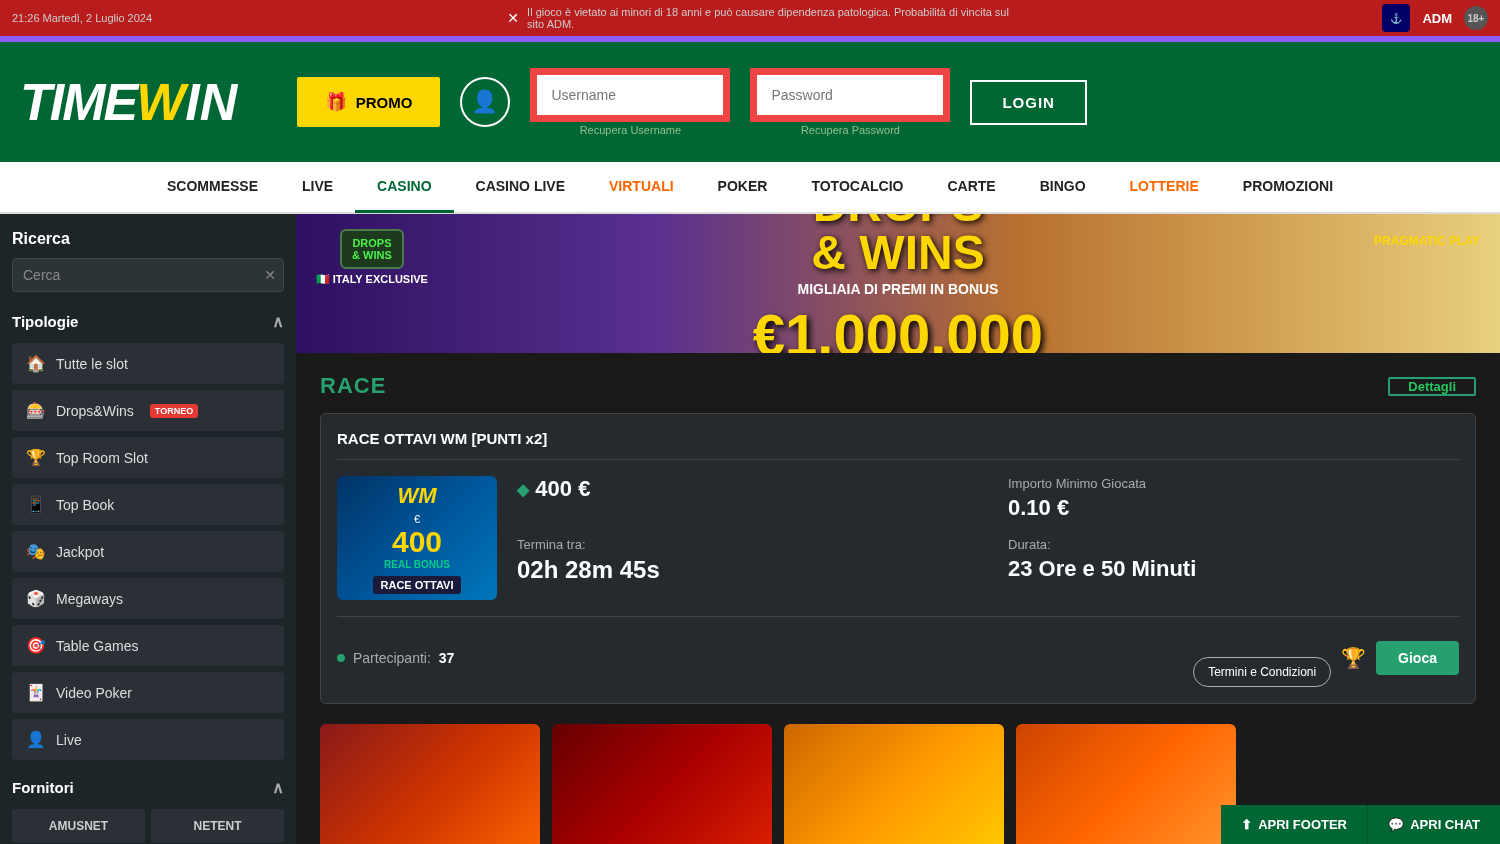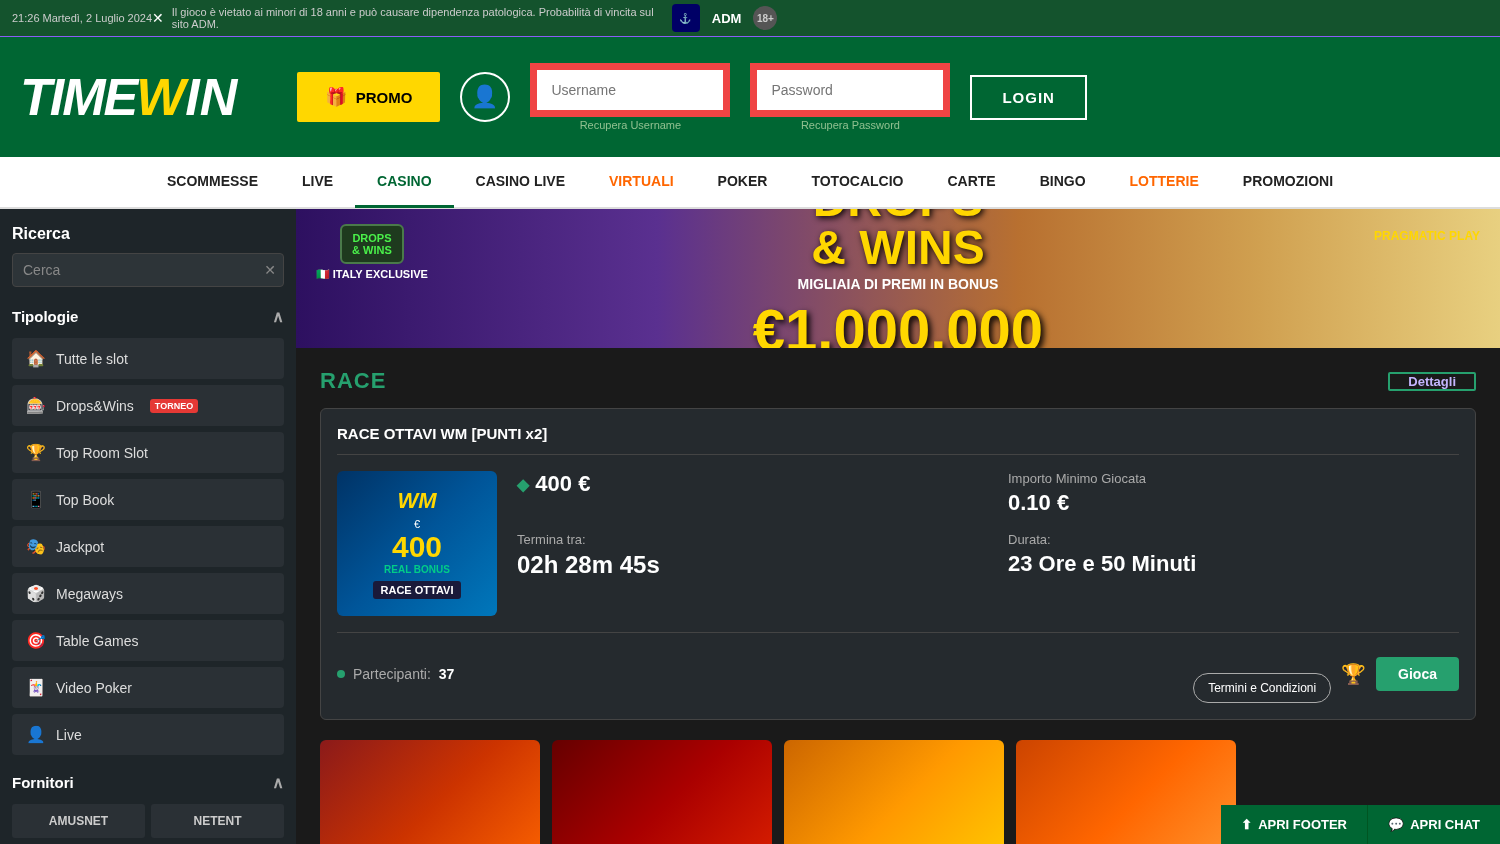--- a/index.html
+++ b/index.html
@@ -1,26 +1,27 @@
 <!DOCTYPE html>
 <html><head>
   <meta charset="utf-8">
   <style>
     * { margin: 0; padding: 0; box-sizing: border-box; }
     body { font-family: Arial, sans-serif; background: #1a1a1a; color: #fff; width: 1500px; min-height: 844px; overflow-x: hidden; }
 
     
     .top-bar {
-      background: #14532d;
+      background: #b91c1c;
       color: #ccc;
       font-size: 11px;
       padding: 4px 12px;
       display: flex;
       align-items: center;
-      border-bottom: 1px solid #8b5cf6;
+      justify-content: space-between;
+      border-bottom: 6px solid #8b5cf6;
     }
     .top-bar-center { display: flex; align-items: center; gap: 8px; }
     .top-bar-right { display: flex; align-items: center; gap: 12px; }
     .close-x { font-size: 14px; color: #fff; cursor: pointer; }
     .adm-logo { display: flex; align-items: center; gap: 4px; font-weight: bold; font-size: 13px; color: #fff; }
     .age-badge { background: #555; border-radius: 50%; width: 24px; height: 24px; display: flex; align-items: center; justify-content: center; font-size: 10px; font-weight: bold; }
     .adm-icon { width: 28px; height: 28px; background: #006; border-radius: 4px; display: flex; align-items: center; justify-content: center; font-size: 10px; color: #fff; }
 
     
     .header {
@@ -221,42 +222,42 @@
       color: #FFD700; font-size: 12px; font-weight: bold;
     }
 
     
     .content-section { padding: 20px 24px; }
     .section-heading { display: flex; justify-content: space-between; align-items: center; margin-bottom: 14px; }
     .section-heading-title { color: #26a06e; font-size: 22px; font-weight: bold; letter-spacing: 1px; }
     .details-btn {
       background: transparent;
       border: 2px solid #26a06e;
-      color: #c4b5fd;
+      color: #22c55e;
       font-size: 13px;
       font-weight: bold;
       padding: 0 18px;
       cursor: pointer;
       border-radius: 2px;
     }
 
     .race-card {
       background: #252a2e;
       border: 1px solid #444;
       border-radius: 6px;
       padding: 16px;
     }
     .race-card-title {
       font-size: 15px; font-weight: bold; color: #fff;
       margin-bottom: 16px;
       border-bottom: 1px solid #444; padding-bottom: 12px;
     }
     .race-content { display: flex; gap: 20px; align-items: flex-start; }
     .race-image {
-      width: 160px; height: 145px; flex-shrink: 0;
+      width: 160px; height: 124px; flex-shrink: 0;
       background: linear-gradient(135deg, #003366 0%, #005599 50%, #0077bb 100%);
       border-radius: 6px;
       display: flex; flex-direction: column; align-items: center; justify-content: center;
       position: relative;
     }
     .race-image .wm-logo { color: #FFD700; font-size: 22px; font-weight: 900; font-style: italic; }
     .race-image .prize-text { color: #fff; font-size: 11px; margin-top: 4px; }
     .race-image .prize-amount { color: #FFD700; font-size: 30px; font-weight: 900; }
     .race-image .real-bonus { color: #00cc88; font-size: 10px; font-weight: bold; }
     .race-image .race-ottavi { color: #fff; font-size: 11px; font-weight: bold; margin-top: 6px; background: #1a1a3a; padding: 3px 8px; border-radius: 3px; }

